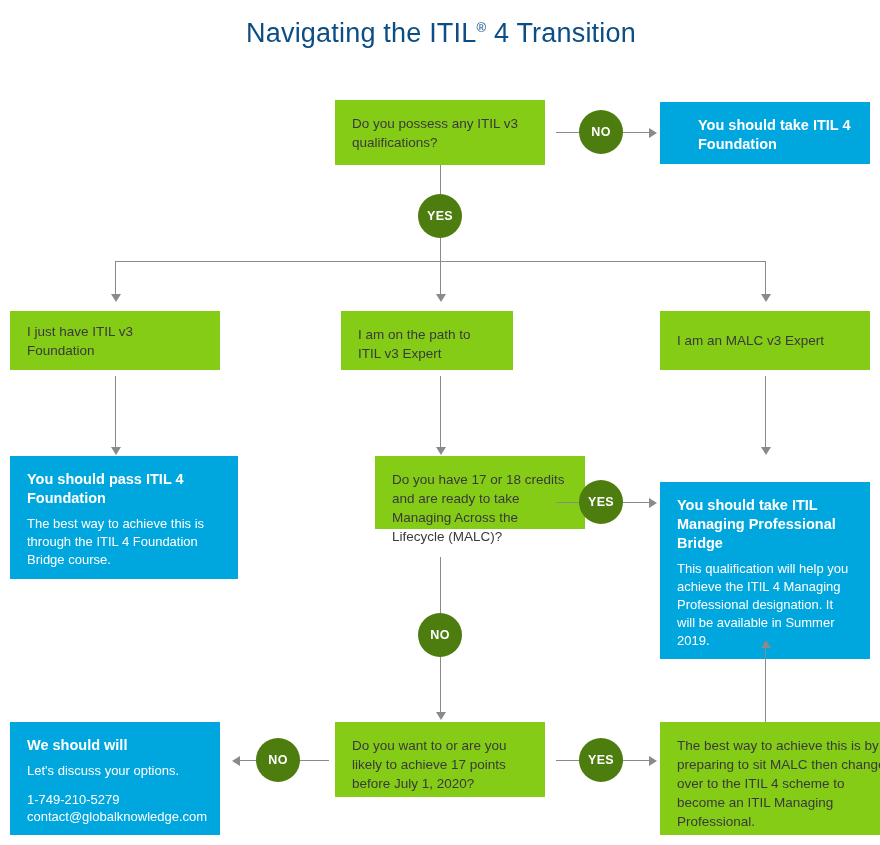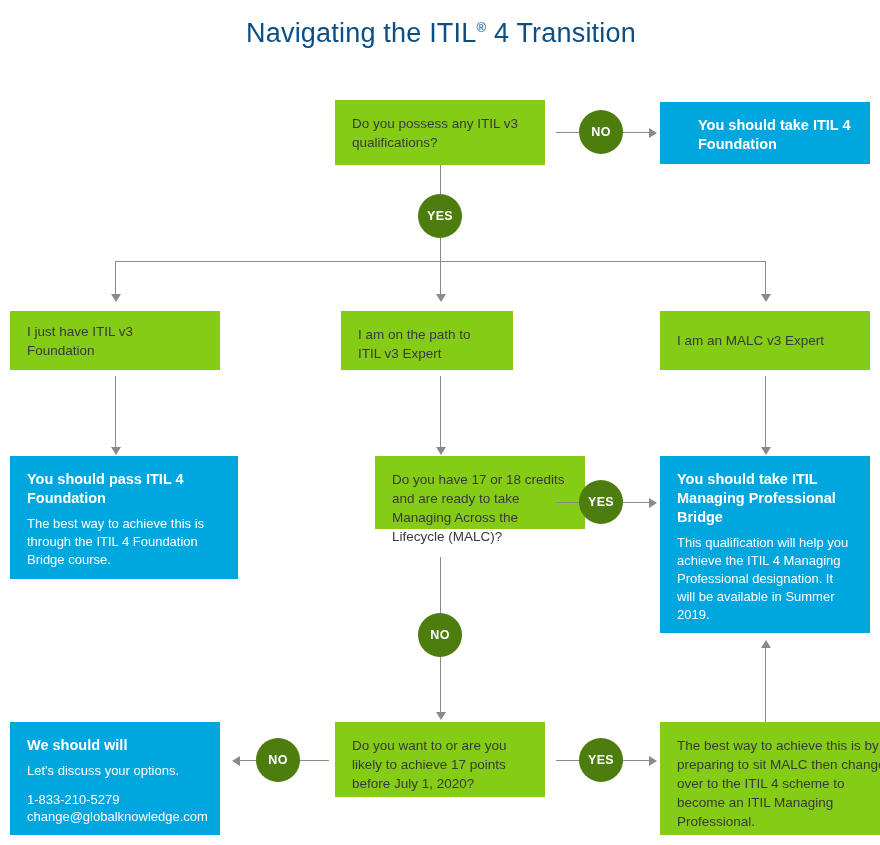--- a/index.html
+++ b/index.html
@@ -196,38 +196,38 @@
     <span>Do you have 17 or 18 credits and are ready to take Managing Across the Lifecycle (MALC)?</span>
   </div>
 
   <div class="ln ln-h" style="left:556px; top:502px; width:24px;"></div>
   <div class="badge" style="left:579px; top:480px;">
     <span>YES</span>
   </div>
   <div class="ln ln-h" style="left:623px; top:502px; width:26px;"></div>
   <div class="arrow arrow-right" style="left:649px; top:498px;"></div>
 
-  <div class="box box-blue" style="left:660px; top:456px; width:210px; height:177px;">
+  <div class="box box-blue" style="left:660px; top:482px; width:210px; height:177px;">
     <p class="b-head">You should take ITIL Managing Professional Bridge</p>
     <p class="b-body">This qualification will help you achieve the ITIL 4 Managing Professional designation. It will be available in Summer 2019.</p>
   </div>
 
   <div class="ln ln-v" style="left:440px; top:557px; height:56px;"></div>
   <div class="badge" style="left:418px; top:613px;">
     <span>NO</span>
   </div>
   <div class="ln ln-v" style="left:440px; top:657px; height:56px;"></div>
   <div class="arrow arrow-down" style="left:436px; top:712px;"></div>
 
   <div class="box box-blue" style="left:10px; top:722px; width:210px; height:113px;">
     <p class="b-head">We should will</p>
     <p class="b-body">Let's discuss your options.</p>
     <p class="b-contact">
-      <span>1-833-210-5279</span><br>
-      <span>change@globalknowledge.com</span>
+      <span>1-749-210-5279</span><br>
+      <span>contact@globalknowledge.com</span>
     </p>
   </div>
 
   <div class="arrow arrow-left" style="left:232px; top:756px;"></div>
   <div class="ln ln-h" style="left:240px; top:760px; width:16px;"></div>
   <div class="badge" style="left:256px; top:738px;">
     <span>NO</span>
   </div>
   <div class="ln ln-h" style="left:300px; top:760px; width:29px;"></div>
 

